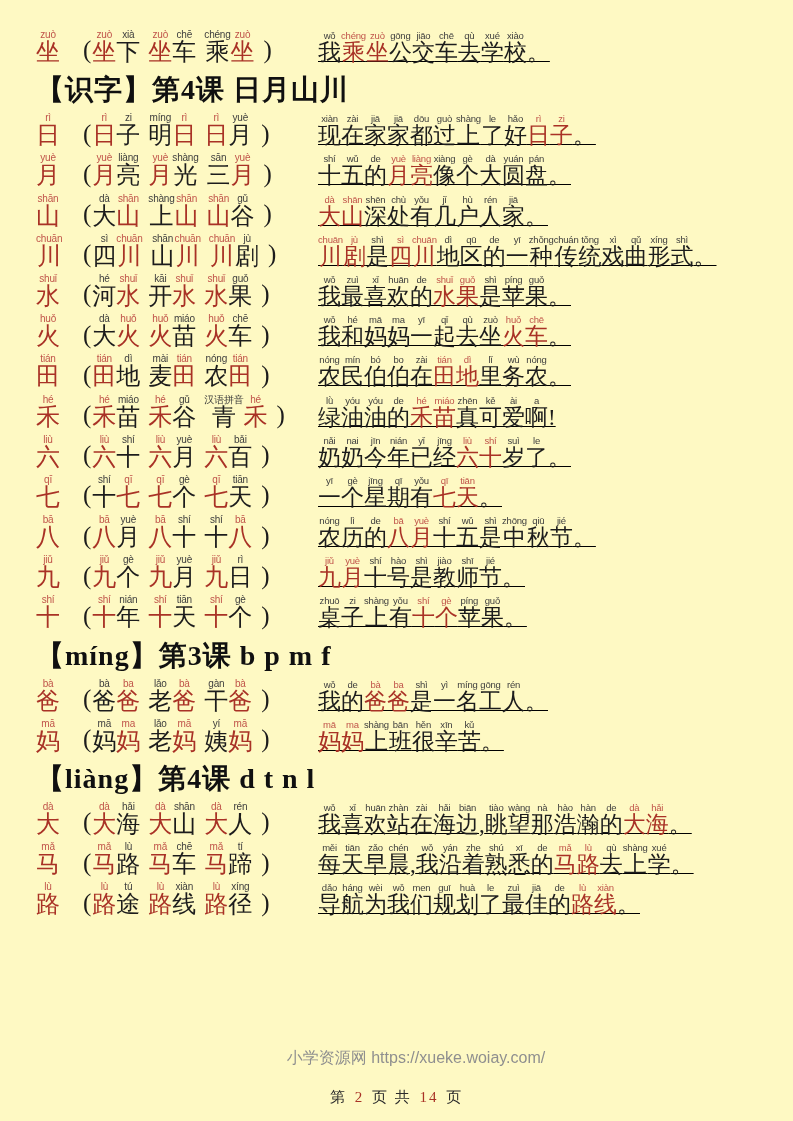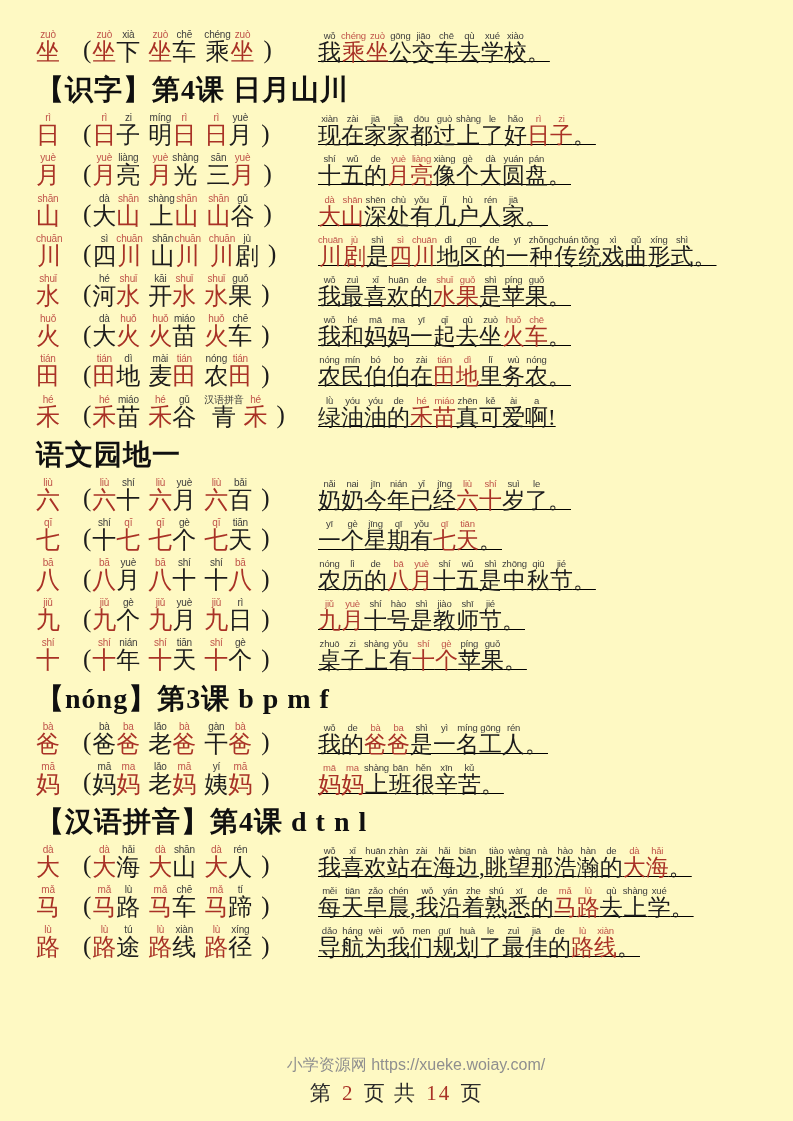--- a/index.html
+++ b/index.html
@@ -18,22 +18,22 @@
   .head{width:46px;flex:0 0 46px;}
   .words{width:236px;flex:0 0 236px;display:flex;align-items:flex-end;white-space:nowrap;}
   .paren{font-size:25px;color:#1c1c1c;line-height:1.15;padding:0 1px;}
   .word{white-space:nowrap;margin-right:8px;}
   .word:last-of-type{margin-right:0;}
   .sentence{flex:1;white-space:nowrap;text-decoration:underline;}
   .sentence ruby{font-size:23px;}
   .sentence ruby span{font-size:23px;}
   .sentence rt{font-size:9.5px;}
   .footer{position:absolute;left:0;right:0;bottom:14px;text-align:center;}
-  .site{font-size:16px;color:#8f8f8f;font-family:"Liberation Sans",sans-serif;margin-bottom:3px;padding-left:39px;}
-  .pageline{font-size:21px;color:#2b2b2b;font-family:"Liberation Serif",serif;letter-spacing:2px;}
+  .site{font-size:16px;color:#8f8f8f;font-family:"Liberation Sans",sans-serif;margin-bottom:19px;padding-left:39px;}
+  .pageline{font-size:15px;color:#2b2b2b;font-family:"Liberation Serif",serif;letter-spacing:2px;}
   .pageline .num{color:#a93226;margin:0 2px;}
 </style>
 </head>
 <body>
 
 <div class="page">
   <div class="content" id="content">
       <div class="row">
         <div class="head"><ruby class="red"><span>坐</span><rt>zuò</rt></ruby></div>
         <div class="words">
@@ -127,21 +127,20 @@
         <div class="head"><ruby class="red"><span>禾</span><rt>hé</rt></ruby></div>
         <div class="words">
           <span class="paren">(</span>
           <span class="word"><ruby class="red"><span>禾</span><rt>hé</rt></ruby><ruby><span>苗</span><rt>miáo</rt></ruby></span>
           <span class="word"><ruby class="red"><span>禾</span><rt>hé</rt></ruby><ruby><span>谷</span><rt>gǔ</rt></ruby></span>
           <span class="word"><ruby><span>青</span><rt>汉语拼音</rt></ruby><ruby class="red"><span>禾</span><rt>hé</rt></ruby></span>
           <span class="paren">)</span>
         </div>
         <div class="sentence"><ruby><span>绿</span><rt>lǜ</rt></ruby><ruby><span>油</span><rt>yóu</rt></ruby><ruby><span>油</span><rt>yóu</rt></ruby><ruby><span>的</span><rt>de</rt></ruby><ruby class="red"><span>禾</span><rt>hé</rt></ruby><ruby class="red"><span>苗</span><rt>miáo</rt></ruby><ruby><span>真</span><rt>zhēn</rt></ruby><ruby><span>可</span><rt>kě</rt></ruby><ruby><span>爱</span><rt>ài</rt></ruby><ruby><span>啊</span><rt>a</rt></ruby><ruby><span>!</span><rt></rt></ruby></div>
       </div>
-      <div class="heading">语文园地一</div>
       <div class="row">
         <div class="head"><ruby class="red"><span>六</span><rt>liù</rt></ruby></div>
         <div class="words">
           <span class="paren">(</span>
           <span class="word"><ruby class="red"><span>六</span><rt>liù</rt></ruby><ruby><span>十</span><rt>shí</rt></ruby></span>
           <span class="word"><ruby class="red"><span>六</span><rt>liù</rt></ruby><ruby><span>月</span><rt>yuè</rt></ruby></span>
           <span class="word"><ruby class="red"><span>六</span><rt>liù</rt></ruby><ruby><span>百</span><rt>bǎi</rt></ruby></span>
           <span class="paren">)</span>
         </div>
         <div class="sentence"><ruby><span>奶</span><rt>nǎi</rt></ruby><ruby><span>奶</span><rt>nai</rt></ruby><ruby><span>今</span><rt>jīn</rt></ruby><ruby><span>年</span><rt>nián</rt></ruby><ruby><span>已</span><rt>yǐ</rt></ruby><ruby><span>经</span><rt>jīng</rt></ruby><ruby class="red"><span>六</span><rt>liù</rt></ruby><ruby class="red"><span>十</span><rt>shí</rt></ruby><ruby><span>岁</span><rt>suì</rt></ruby><ruby><span>了</span><rt>le</rt></ruby><ruby><span>。</span><rt></rt></ruby></div>
@@ -183,21 +182,21 @@
         <div class="head"><ruby class="red"><span>十</span><rt>shí</rt></ruby></div>
         <div class="words">
           <span class="paren">(</span>
           <span class="word"><ruby class="red"><span>十</span><rt>shí</rt></ruby><ruby><span>年</span><rt>nián</rt></ruby></span>
           <span class="word"><ruby class="red"><span>十</span><rt>shí</rt></ruby><ruby><span>天</span><rt>tiān</rt></ruby></span>
           <span class="word"><ruby class="red"><span>十</span><rt>shí</rt></ruby><ruby><span>个</span><rt>gè</rt></ruby></span>
           <span class="paren">)</span>
         </div>
         <div class="sentence"><ruby><span>桌</span><rt>zhuō</rt></ruby><ruby><span>子</span><rt>zi</rt></ruby><ruby><span>上</span><rt>shàng</rt></ruby><ruby><span>有</span><rt>yǒu</rt></ruby><ruby class="red"><span>十</span><rt>shí</rt></ruby><ruby class="red"><span>个</span><rt>gè</rt></ruby><ruby><span>苹</span><rt>píng</rt></ruby><ruby><span>果</span><rt>guǒ</rt></ruby><ruby><span>。</span><rt></rt></ruby></div>
       </div>
-      <div class="heading">【nóng】第3课 b p m f</div>
+      <div class="heading">【míng】第3课 b p m f</div>
       <div class="row">
         <div class="head"><ruby class="red"><span>爸</span><rt>bà</rt></ruby></div>
         <div class="words">
           <span class="paren">(</span>
           <span class="word"><ruby><span>爸</span><rt>bà</rt></ruby><ruby class="red"><span>爸</span><rt>ba</rt></ruby></span>
           <span class="word"><ruby><span>老</span><rt>lǎo</rt></ruby><ruby class="red"><span>爸</span><rt>bà</rt></ruby></span>
           <span class="word"><ruby><span>干</span><rt>gàn</rt></ruby><ruby class="red"><span>爸</span><rt>bà</rt></ruby></span>
           <span class="paren">)</span>
         </div>
         <div class="sentence"><ruby><span>我</span><rt>wǒ</rt></ruby><ruby><span>的</span><rt>de</rt></ruby><ruby class="red"><span>爸</span><rt>bà</rt></ruby><ruby class="red"><span>爸</span><rt>ba</rt></ruby><ruby><span>是</span><rt>shì</rt></ruby><ruby><span>一</span><rt>yì</rt></ruby><ruby><span>名</span><rt>míng</rt></ruby><ruby><span>工</span><rt>gōng</rt></ruby><ruby><span>人</span><rt>rén</rt></ruby><ruby><span>。</span><rt></rt></ruby></div>
@@ -206,21 +205,21 @@
         <div class="head"><ruby class="red"><span>妈</span><rt>mā</rt></ruby></div>
         <div class="words">
           <span class="paren">(</span>
           <span class="word"><ruby><span>妈</span><rt>mā</rt></ruby><ruby class="red"><span>妈</span><rt>ma</rt></ruby></span>
           <span class="word"><ruby><span>老</span><rt>lǎo</rt></ruby><ruby class="red"><span>妈</span><rt>mā</rt></ruby></span>
           <span class="word"><ruby><span>姨</span><rt>yí</rt></ruby><ruby class="red"><span>妈</span><rt>mā</rt></ruby></span>
           <span class="paren">)</span>
         </div>
         <div class="sentence"><ruby class="red"><span>妈</span><rt>mā</rt></ruby><ruby class="red"><span>妈</span><rt>ma</rt></ruby><ruby><span>上</span><rt>shàng</rt></ruby><ruby><span>班</span><rt>bān</rt></ruby><ruby><span>很</span><rt>hěn</rt></ruby><ruby><span>辛</span><rt>xīn</rt></ruby><ruby><span>苦</span><rt>kǔ</rt></ruby><ruby><span>。</span><rt></rt></ruby></div>
       </div>
-      <div class="heading">【汉语拼音】第4课 d t n l</div>
+      <div class="heading">【liàng】第4课 d t n l</div>
       <div class="row">
         <div class="head"><ruby class="red"><span>大</span><rt>dà</rt></ruby></div>
         <div class="words">
           <span class="paren">(</span>
           <span class="word"><ruby class="red"><span>大</span><rt>dà</rt></ruby><ruby><span>海</span><rt>hǎi</rt></ruby></span>
           <span class="word"><ruby class="red"><span>大</span><rt>dà</rt></ruby><ruby><span>山</span><rt>shān</rt></ruby></span>
           <span class="word"><ruby class="red"><span>大</span><rt>dà</rt></ruby><ruby><span>人</span><rt>rén</rt></ruby></span>
           <span class="paren">)</span>
         </div>
         <div class="sentence"><ruby><span>我</span><rt>wǒ</rt></ruby><ruby><span>喜</span><rt>xǐ</rt></ruby><ruby><span>欢</span><rt>huān</rt></ruby><ruby><span>站</span><rt>zhàn</rt></ruby><ruby><span>在</span><rt>zài</rt></ruby><ruby><span>海</span><rt>hǎi</rt></ruby><ruby><span>边</span><rt>biān</rt></ruby><ruby><span>,</span><rt></rt></ruby><ruby><span>眺</span><rt>tiào</rt></ruby><ruby><span>望</span><rt>wàng</rt></ruby><ruby><span>那</span><rt>nà</rt></ruby><ruby><span>浩</span><rt>hào</rt></ruby><ruby><span>瀚</span><rt>hàn</rt></ruby><ruby><span>的</span><rt>de</rt></ruby><ruby class="red"><span>大</span><rt>dà</rt></ruby><ruby class="red"><span>海</span><rt>hǎi</rt></ruby><ruby><span>。</span><rt></rt></ruby></div>

